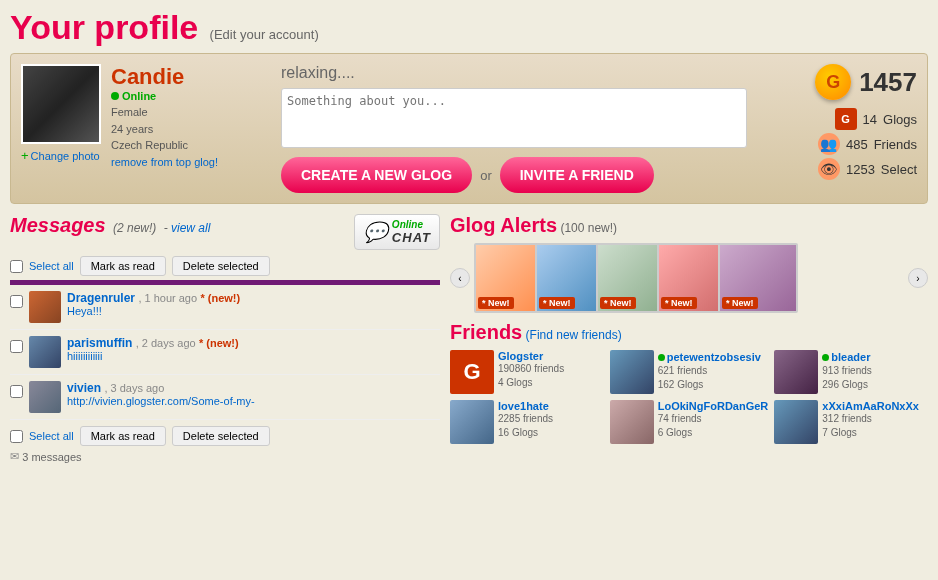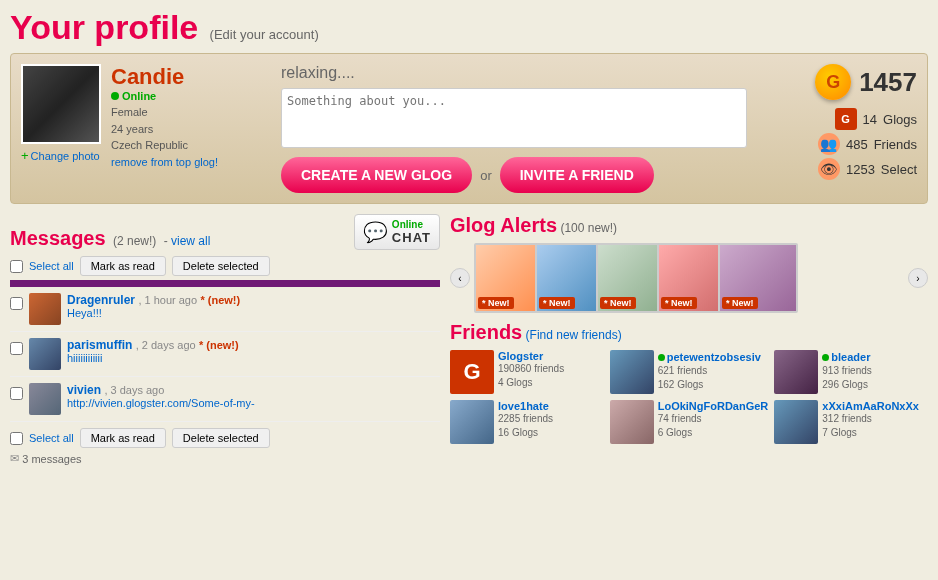--- a/index.html
+++ b/index.html
@@ -91,39 +91,39 @@
     
     .main-content { display: flex; gap: 10px; margin-top: 10px; }
     .left-col { flex: 0 0 430px; }
     .right-col { flex: 1; }
 
     
     .section-title { font-size: 20px; font-weight: bold; color: #e8004d; display: inline; }
     .section-meta { font-size: 12px; color: #666; margin-left: 4px; }
     .view-all { color: #0066cc; font-size: 12px; }
 
-    .messages-header { display: flex; align-items: flex-end; justify-content: space-between; margin-bottom: 6px; }
+    .messages-header { display: flex; align-items: flex-start; justify-content: space-between; margin-bottom: 6px; font-style: italic; }
     .chat-btn {
       background: linear-gradient(to bottom, #fff, #e8e8e8);
       border: 1px solid #ccc;
       border-radius: 4px;
       padding: 4px 8px;
       cursor: pointer;
       display: flex; align-items: center; gap: 4px;
       font-size: 11px;
     }
     .chat-online { color: #00aa00; font-size: 10px; font-weight: bold; }
     .chat-label { font-weight: bold; font-size: 13px; color: #333; letter-spacing: 1px; }
 
     .msg-controls { display: flex; gap: 6px; margin-bottom: 4px; }
     .select-all-link { color: #0066cc; font-size: 11px; cursor: pointer; }
     .btn-mark { background: #f0f0f0; border: 1px solid #ccc; border-radius: 3px; padding: 3px 10px; font-size: 11px; cursor: pointer; }
     .btn-delete { background: #f0f0f0; border: 1px solid #ccc; border-radius: 3px; padding: 3px 10px; font-size: 11px; cursor: pointer; }
 
-    .msg-list { border-top: 7px solid #701a75; }
+    .msg-list { border-top: 5px solid #701a75; }
     .msg-item { display: flex; align-items: flex-start; gap: 6px; padding: 6px 0; border-bottom: 1px solid #eee; }
     .msg-checkbox { margin-top: 4px; }
     .msg-avatar { width: 32px; height: 32px; border-radius: 2px; overflow: hidden; flex-shrink: 0; }
     .msg-avatar-img { width: 32px; height: 32px; background: #888; }
     .msg-avatar-1 { background: linear-gradient(135deg, #cc6633, #884422); }
     .msg-avatar-2 { background: linear-gradient(135deg, #6688aa, #334466); }
     .msg-avatar-3 { background: linear-gradient(135deg, #888899, #556677); }
     .msg-body { flex: 1; }
     .msg-sender { font-weight: bold; color: #0066cc; font-size: 12px; }
     .msg-time { color: #888; font-size: 11px; }

